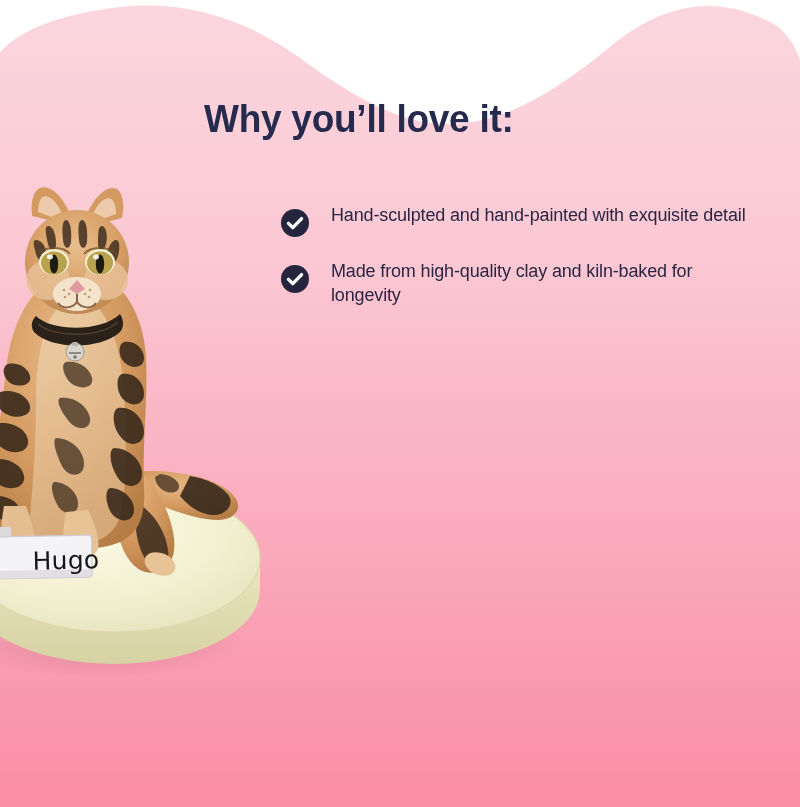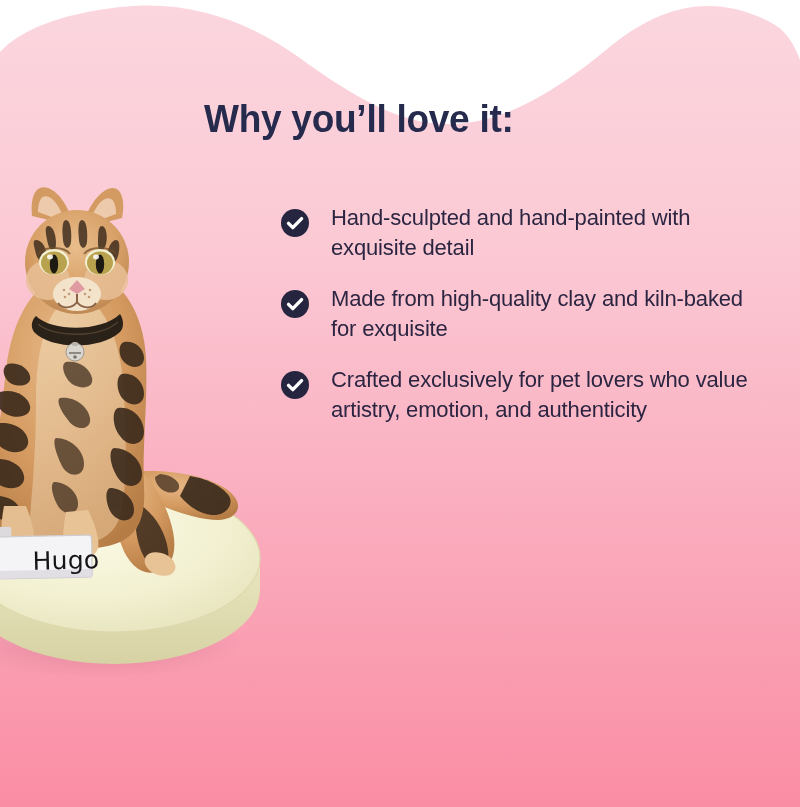--- a/index.html
+++ b/index.html
@@ -70,21 +70,21 @@
   .check-badge {
     flex: 0 0 auto;
     width: 30px;
     height: 30px;
     margin-top: 5px;
     margin-right: 21px;
   }
   .check-badge svg { display: block; }
 
   .benefit-text {
-    font-size: 22px;
+    font-size: 18px;
     line-height: 1.36;
     color: #2b2542;
     letter-spacing: -0.15px;
     max-width: 430px;
   }
 
   
   #figurine {
     position: absolute;
     left: -26px;
@@ -340,29 +340,20 @@
         <span class="benefit-text">Hand-sculpted and hand-painted with exquisite detail</span>
       </li>
 
       <li class="benefit-item">
         <span class="check-badge">
           <svg width="30" height="30" viewBox="0 0 30 30">
             <circle cx="15" cy="15" r="14" fill="#252540"></circle>
             <path d="M8.5,15.4 L12.8,19.6 L21.6,10.6" fill="none" stroke="#ffffff" stroke-width="3.4" stroke-linecap="round" stroke-linejoin="round"></path>
           </svg>
         </span>
-        <span class="benefit-text">Made from high-quality clay and kiln-baked for exquisite</span>
+        <span class="benefit-text">Made from high-quality clay and kiln-baked for longevity</span>
       </li>
 
 
-      <li class="benefit-item">
-        <span class="check-badge">
-          <svg width="30" height="30" viewBox="0 0 30 30">
-            <circle cx="15" cy="15" r="14" fill="#252540"></circle>
-            <path d="M8.5,15.4 L12.8,19.6 L21.6,10.6" fill="none" stroke="#ffffff" stroke-width="3.4" stroke-linecap="round" stroke-linejoin="round"></path>
-          </svg>
-        </span>
-        <span class="benefit-text">Crafted exclusively for pet lovers who value artistry, emotion, and authenticity</span>
-      </li>
 
     </ul>
   </div>
 </div>
 
 </body></html>

